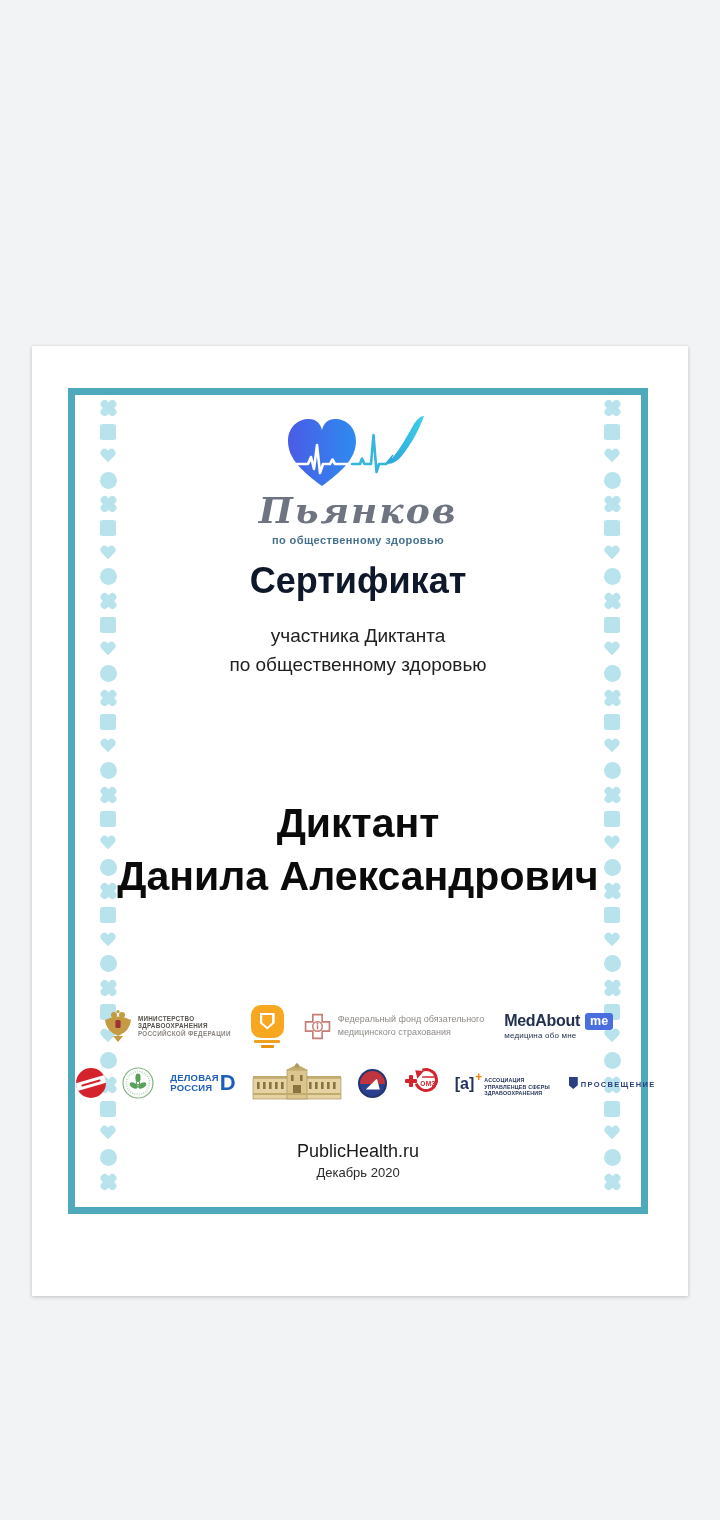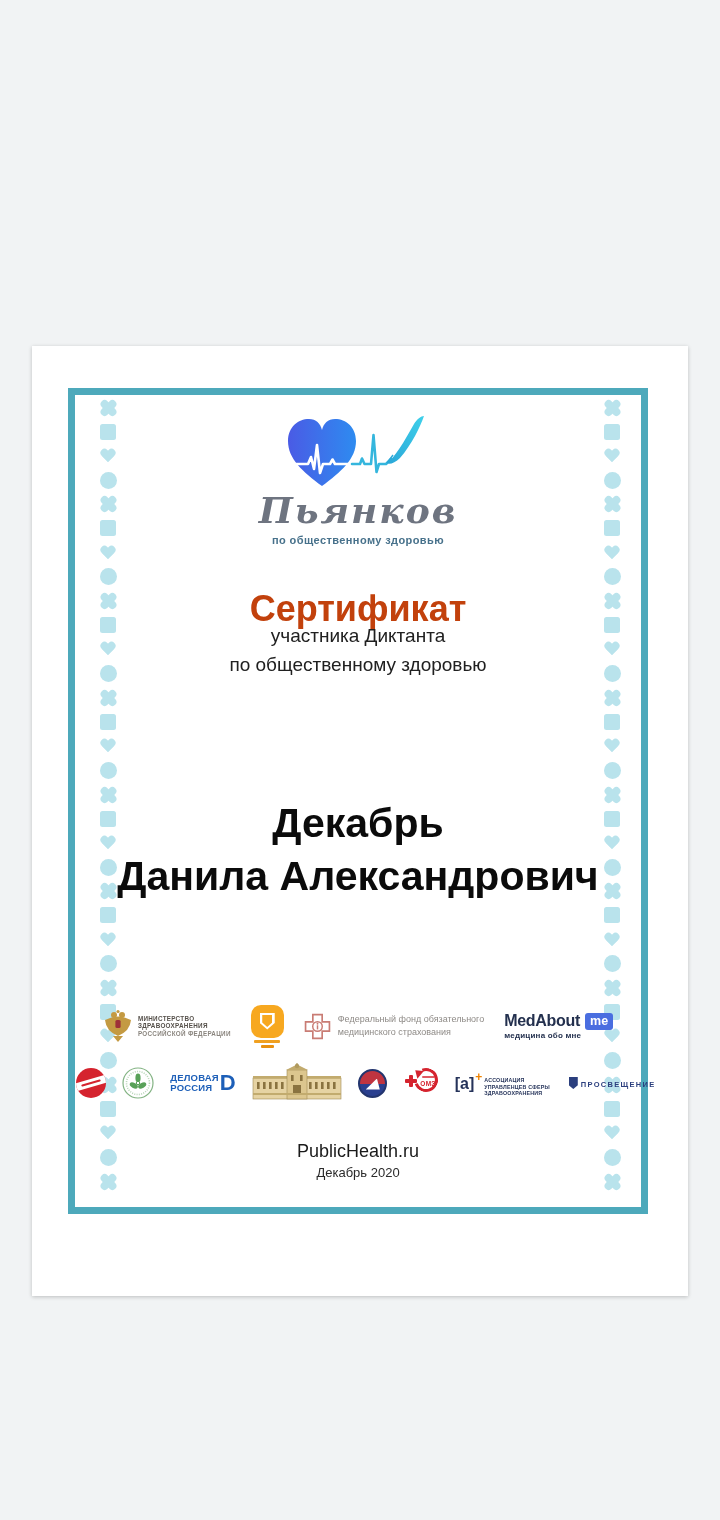--- a/index.html
+++ b/index.html
@@ -43,21 +43,21 @@
     background:var(--ornament-color,#b9e3ec); border-radius:8px 8px 0 0;
     transform:rotate(-45deg); transform-origin:0 100%;
   }
   .orn.heart::after{left:0.2px; transform:rotate(45deg); transform-origin:100% 100%;}
   
   .band{position:absolute; left:68px; width:580px; text-align:center;}
   .brand-logo{top:414px; height:84px;}
   .brand-script{top:489px; font-family:"DejaVu Serif","Liberation Serif",serif;
     font-style:italic; font-weight:bold; font-size:36px; letter-spacing:2px; color:var(--script-gray,#6e7480);}
   .brand-tagline{top:534px; font-size:11px; font-weight:bold; letter-spacing:.4px; color:var(--tagline-color,#47718b);}
-  .cert-title{top:560px; font-size:36px; font-weight:bold; color:#c2410c;margin-top:28px;}
+  .cert-title{top:560px; font-size:36px; font-weight:bold; color:#0f172a;}
   .cert-subtitle{top:621px; font-size:19px; line-height:29px; color:#202020;}
   .recipient{top:797px; font-size:41px; font-weight:bold; line-height:53px; color:#0b0b0b;}
   .footer-site{top:1141px; font-size:18px; color:#1a1a1a;}
   .footer-date{top:1165px; font-size:13px; color:#2a2a2a;}
   
   .partners{position:absolute; left:75px; width:566px; display:flex; justify-content:center; align-items:center;}
   .row1{top:998px; height:56px; gap:20px;}
   .row2{top:1060px; height:46px; gap:16px;}
   .p-item{display:flex; align-items:center; flex:0 0 auto;}
   .tiny-lines{text-align:left;}
@@ -71,21 +71,21 @@
   .vol-wrap{flex-direction:column; gap:2px;}
   .vol-bar1{width:26px; height:3px; background:#f0a020; border-radius:1px;}
   .vol-bar2{width:13px; height:3px; background:#e89010; border-radius:1px;}
   .ffoms-text{font-size:9px; line-height:13.5px; color:#8e8a86; margin-left:7px;}
   .medabout{flex-direction:column; align-items:flex-start;}
   .medabout .top{display:flex; align-items:center;}
   .medabout .brand{font-size:16px; font-weight:bold; color:#23304e; letter-spacing:-0.3px;}
   .me-box{position:relative; margin-left:5px; background:#4a6ee0; color:#fff; font-weight:bold; font-size:12.5px;
     padding:1px 5px 2px; border-radius:3px;}
   .me-box::before{content:""; position:absolute; left:-4px; top:6px; border:4px solid transparent; border-right:5px solid #4a6ee0;}
-  .medabout .tag{font-size:8px; font-weight:bold; color:#23304e; margin-top:1px; letter-spacing:.2px;}
+  .medabout .tag{font-size:8px; font-weight:normal; color:#23304e; margin-top:1px; letter-spacing:.2px;}
   
   .redcircle{position:relative; width:30px; height:30px; border-radius:50%; background:#d5232e; overflow:hidden;}
   .redcircle .band2{position:absolute; left:-2px; top:11px; width:34px; height:8px; background:#fff; transform:rotate(-16deg);
     display:flex; align-items:center; justify-content:center;}
   .redcircle .band2 i{display:block; width:20px; height:2.5px; background:#d5232e; border-radius:1px;}
   .greencircle{width:32px; height:32px;}
   .delovaya{align-items:center;}
   .delovaya .txt{font-size:9.5px; font-weight:800; line-height:10.5px; color:#1d5fb8; text-align:left; letter-spacing:.2px;}
   .delovaya .dglyph{font-size:22px; font-weight:800; color:#1d5fb8; margin-left:1px; line-height:22px;}
   .emblem{position:relative; width:29px; height:29px; border-radius:50%; border:2px solid #23356e;
@@ -212,21 +212,21 @@
 <div class="band brand-script">Пьянков</div>
 <div class="band brand-tagline">по общественному здоровью</div>
 
 <div class="band cert-title">Сертификат</div>
 <div class="band cert-subtitle">
   <div>участника Диктанта</div>
   <div>по общественному здоровью</div>
 </div>
 
 <div class="band recipient">
-  <div>Декабрь</div>
+  <div>Диктант</div>
   <div>Данила Александрович</div>
 </div>
 
 <div class="partners row1">
   <div class="p-item">
     <svg width="30" height="36" viewBox="0 0 30 36">
       <circle cx="11" cy="7" r="3" fill="#c49a42"></circle>
         <circle cx="19" cy="7" r="3" fill="#c49a42"></circle>
       <circle cx="15" cy="3.5" r="1.6" fill="#c49a42"></circle>
       <path d="M2,12 Q15,5 28,12 Q27,23 15,28 Q3,23 2,12 Z" fill="#c49a42"></path>

